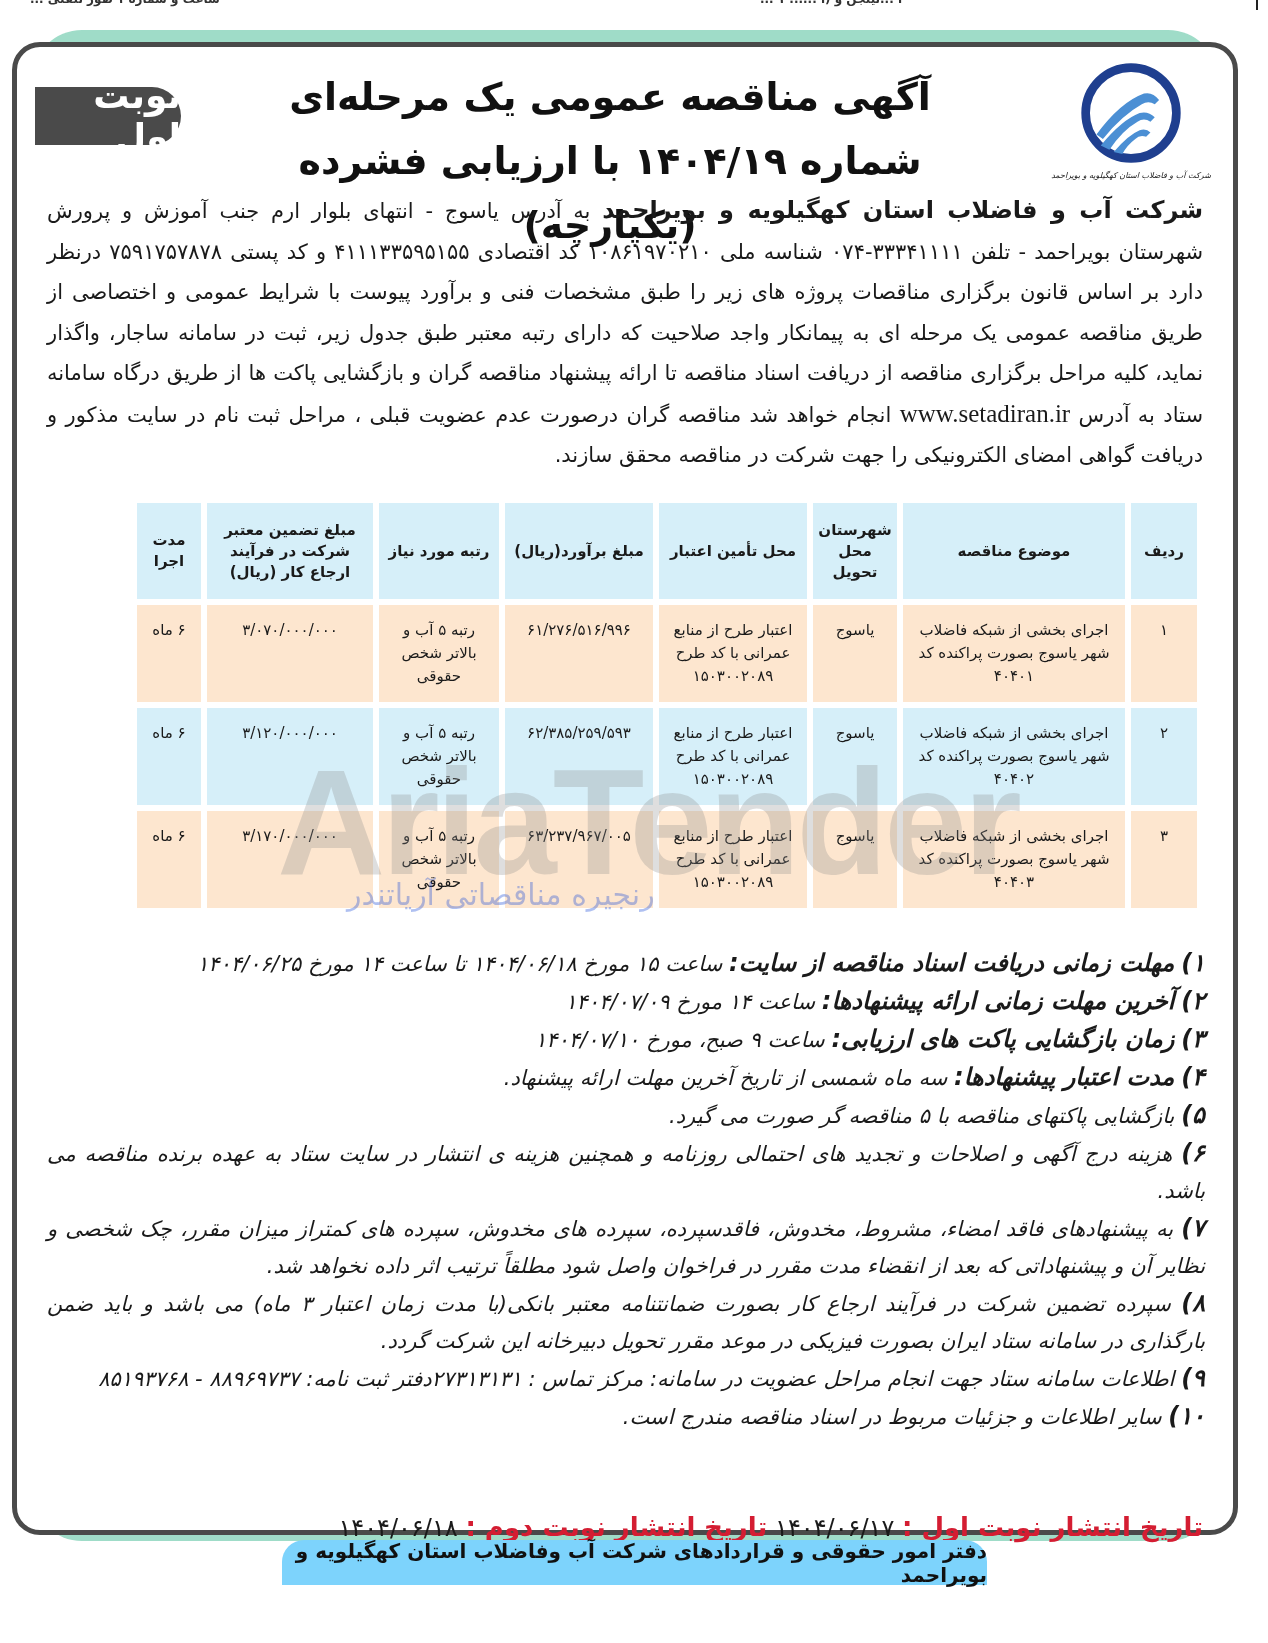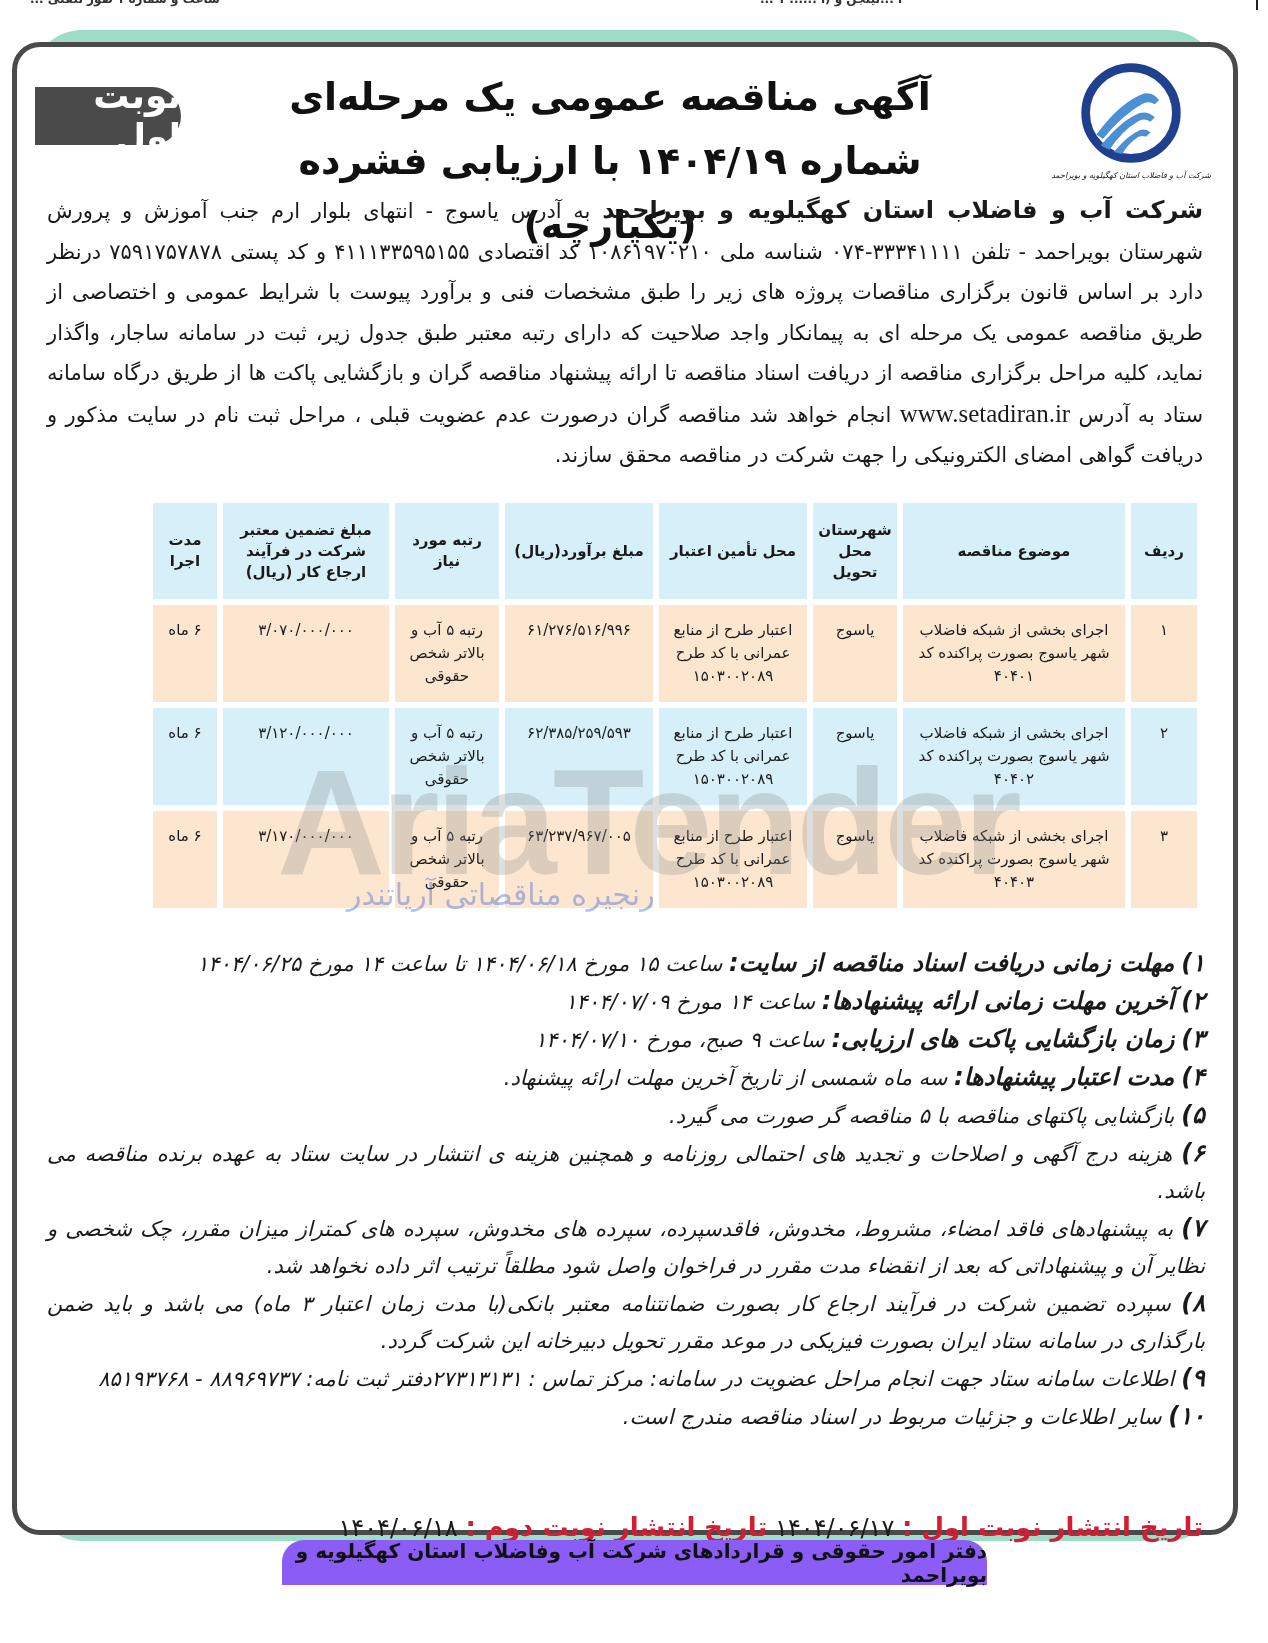--- a/index.html
+++ b/index.html
@@ -70,21 +70,21 @@
   .items { position: absolute; top: 898px; right: 28px; left: 30px; font-size: 21px; line-height: 37px; font-style: italic; }
   .item { text-align: justify; text-align-last: right; }
   .item .idx { font-weight: bold; font-size: 24px; }
   .item .lbl { font-weight: bold; font-size: 24px; }
 
   .pub-dates { position: absolute; top: 1460px; right: 30px; left: 30px; font-size: 24px; line-height: 40px; }
   .pub-dates .red { color: #d41d32; font-weight: bold; font-size: 26px; }
 
   .footer-bar {
     position: absolute; top: 1493px; left: 265px; width: 705px; height: 45px;
-    background: #8b5cf6; border-radius: 22px 22px 0 0;
+    background: #7dd3fc; border-radius: 22px 22px 0 0;
     display: flex; align-items: center; justify-content: center;
     font-size: 20px; font-weight: bold; color: #111;
   }
 </style>
 </head>
 <body>
 
 <div class="top-strip">
   <span class="cut" style="left:30px">ساعت و شماره ۱ طور تلفنی ...</span>
   <span class="cut" style="left:760px">ا ...تیلجن و (ا ...... ۱ ...</span>
@@ -117,21 +117,21 @@
   </div>
 
   <table class="tender">
     <thead>
       <tr>
         <th style="width:66px">ردیف</th>
         <th style="width:222px">موضوع مناقصه</th>
         <th style="width:84px">شهرستان محل تحویل</th>
         <th style="width:148px">محل تأمین اعتبار</th>
         <th style="width:148px">مبلغ برآورد(ریال)</th>
-        <th style="width:104px">رتبه مورد نیاز</th>
+        <th style="width:120px">رتبه مورد نیاز</th>
         <th style="width:166px">مبلغ تضمین معتبر شرکت در فرآیند ارجاع کار (ریال)</th>
         <th style="width:64px">مدت اجرا</th>
       </tr>
     </thead>
     <tbody>
       <tr class="alt-peach">
         <td>۱</td>
         <td>اجرای بخشی از شبکه فاضلاب شهر یاسوج بصورت پراکنده کد ۴۰۴۰۱</td>
         <td>یاسوج</td>
         <td>اعتبار طرح از منابع عمرانی با کد طرح ۱۵۰۳۰۰۲۰۸۹</td>

